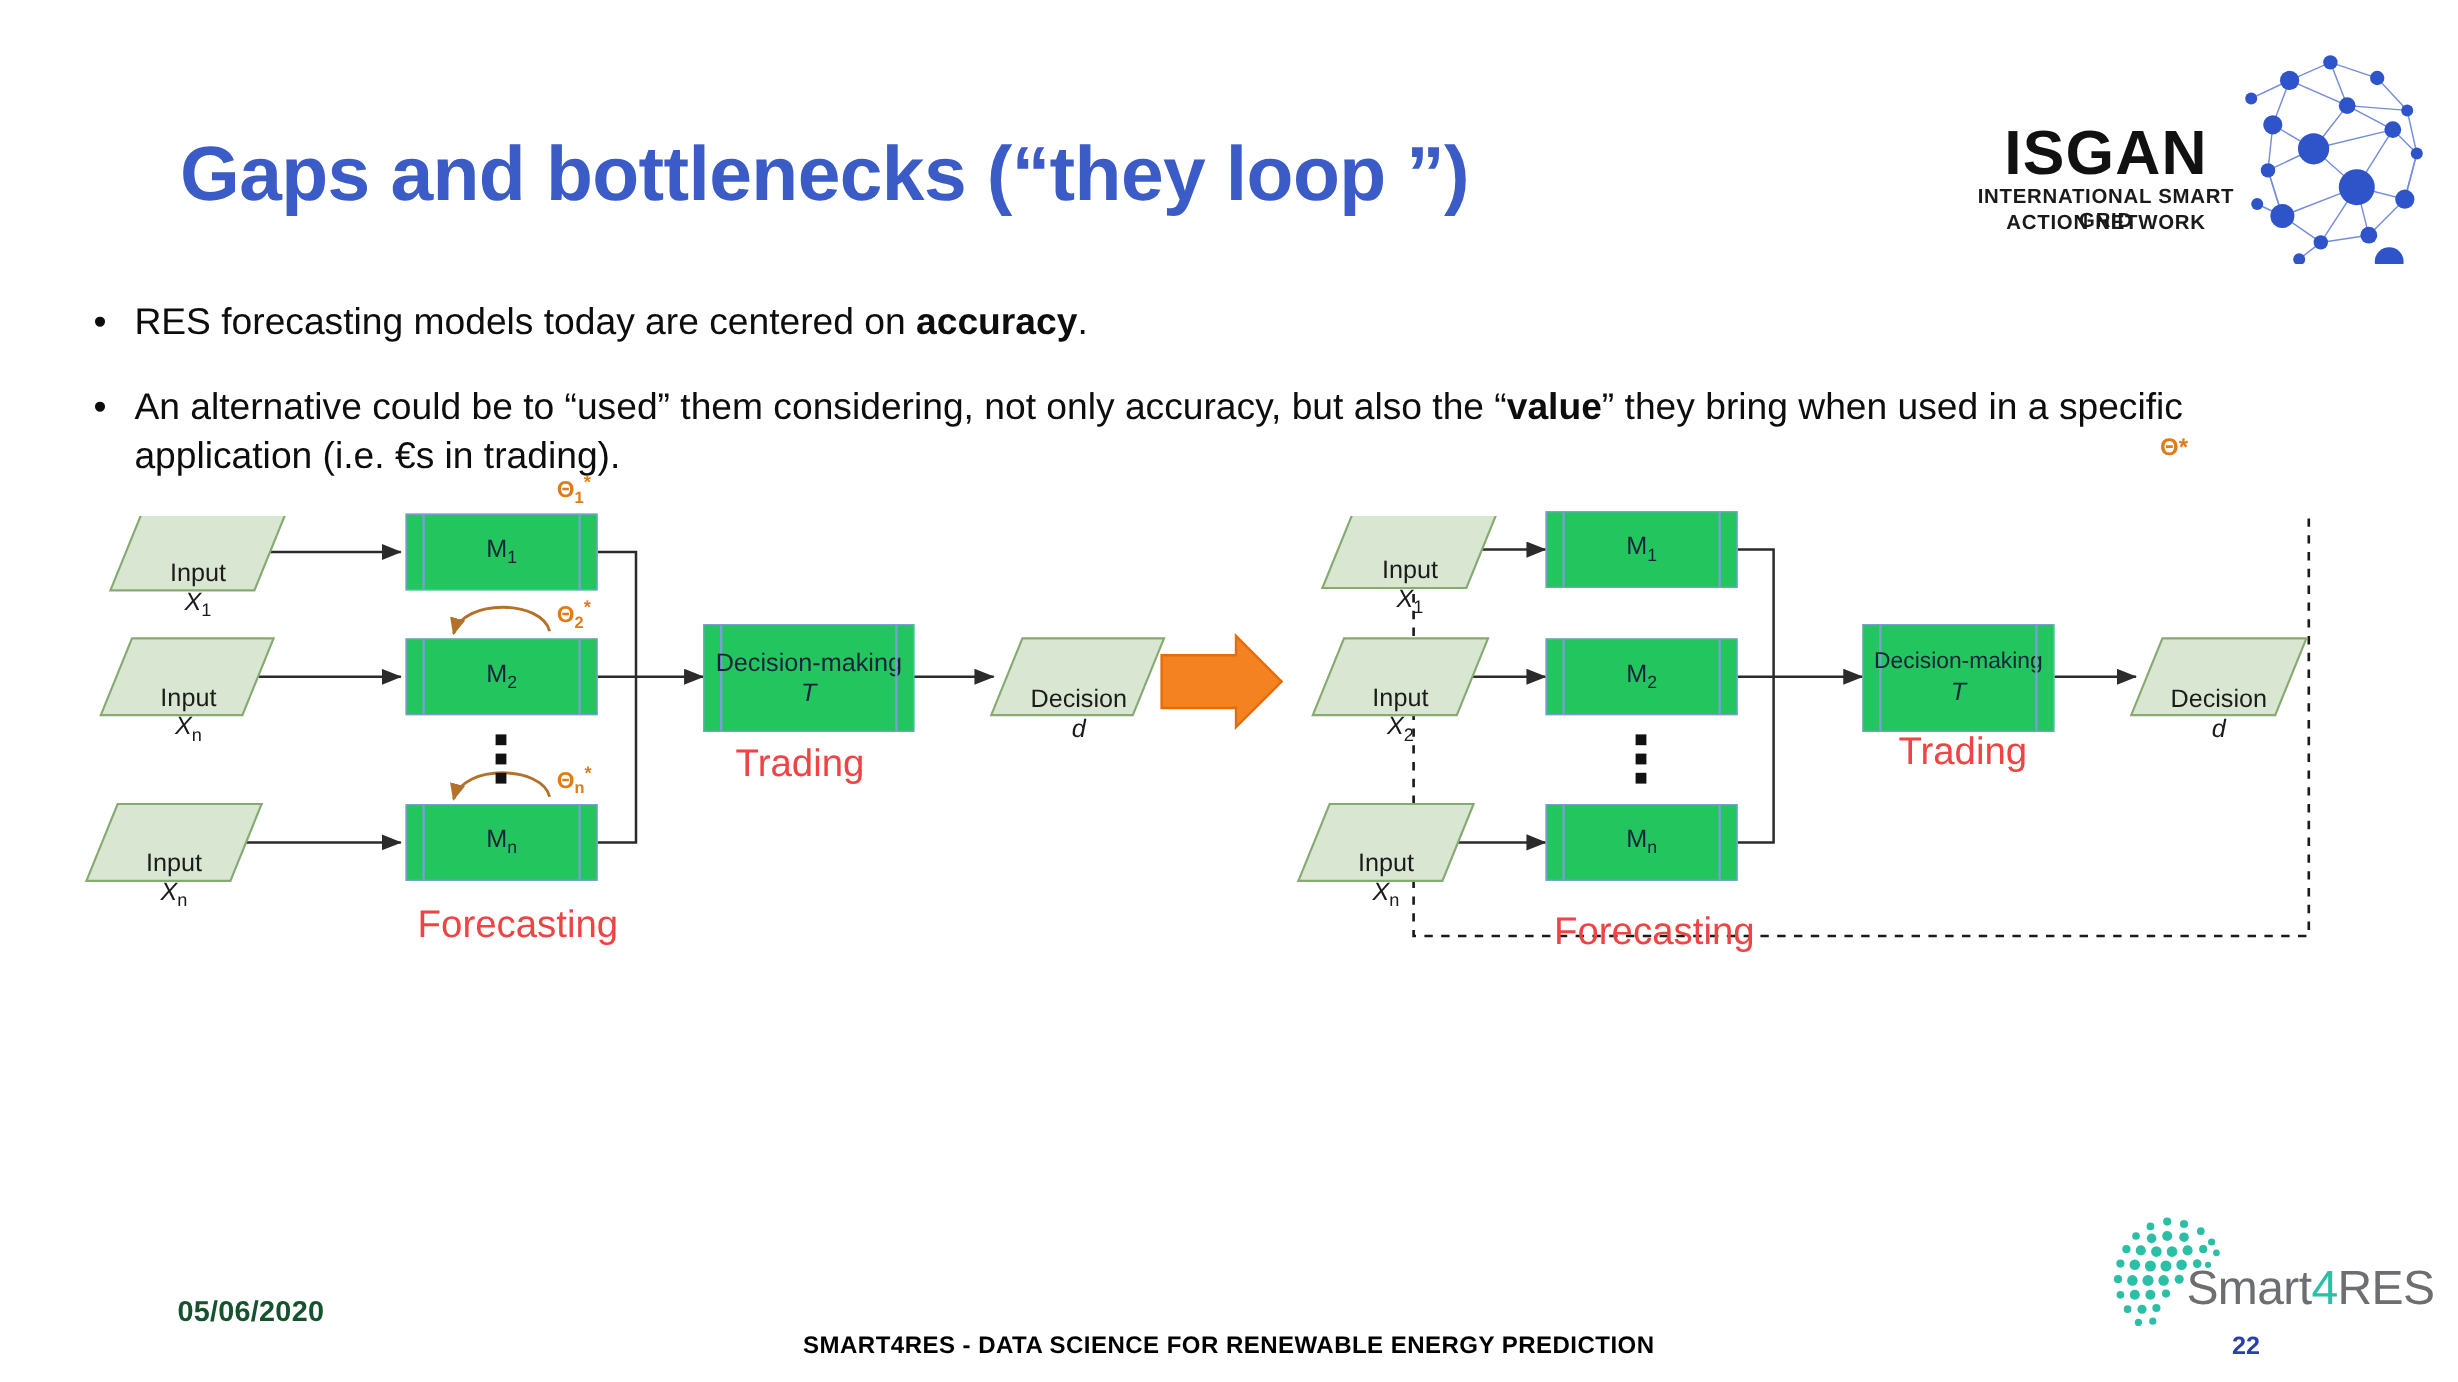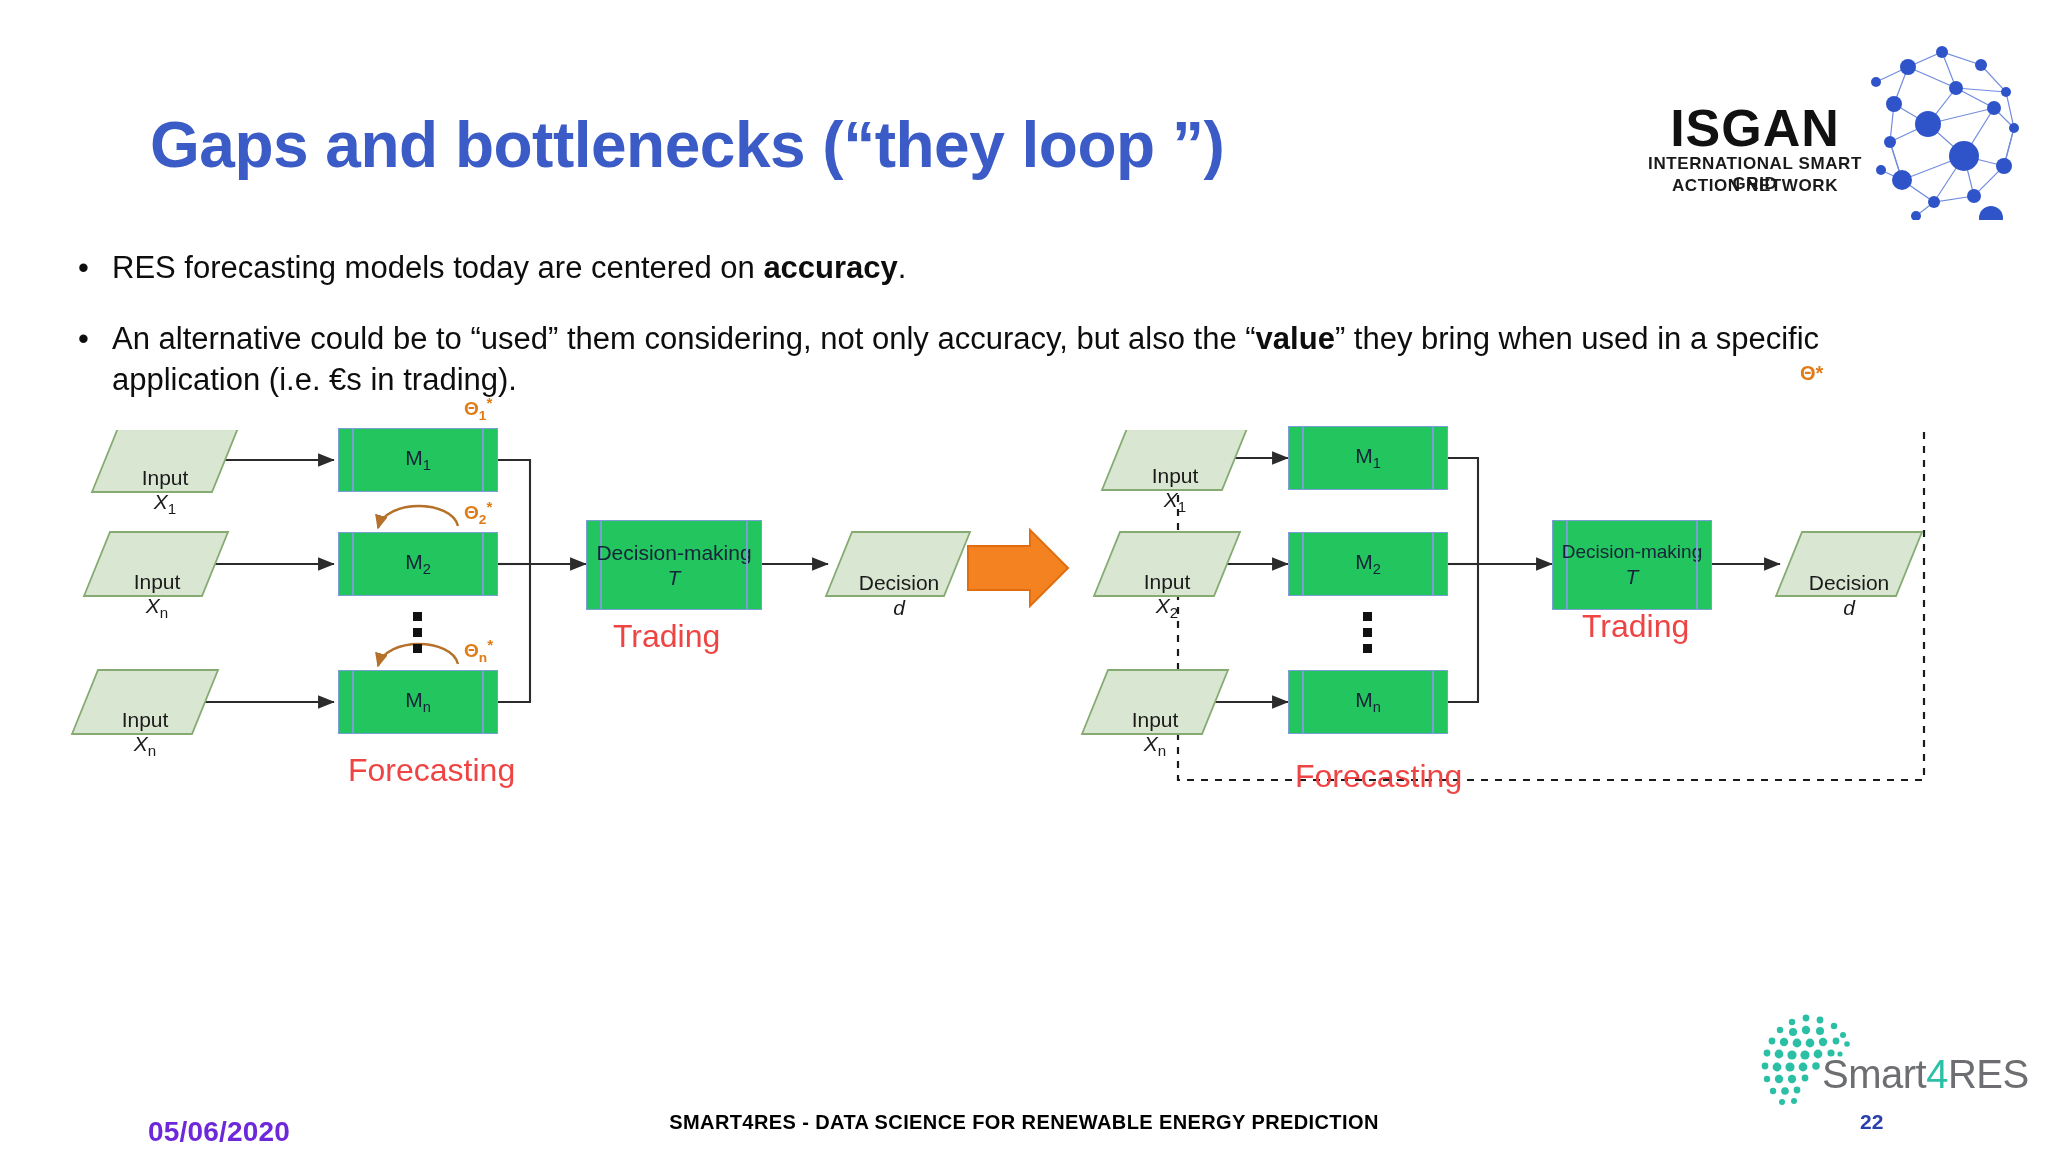--- a/index.html
+++ b/index.html
@@ -67,22 +67,22 @@
          align-items:center;}
   .vdots i{display:block;width:9px;height:9px;background:#111;}
 
   
   .s4r{position:absolute;left:1748px;top:1008px;width:270px;height:110px;}
   .s4r-text{position:absolute;left:74px;top:44px;font-size:40px;color:#6d6e71;
             letter-spacing:-0.5px;font-family:"Liberation Sans",sans-serif;}
   .s4r-text .four{color:#2bbfa6;}
 
   
-  .f-date{position:absolute;left:148px;top:1132px;transform:translateY(-50%);
-          font-size:28px;font-weight:bold;color:#6d28d9;letter-spacing:0.2px;}
+  .f-date{position:absolute;left:148px;top:1094px;transform:translateY(-50%);
+          font-size:24px;font-weight:bold;color:#14532d;letter-spacing:0.2px;}
   .f-center{position:absolute;left:0;right:0;top:1122px;transform:translateY(-50%);
           text-align:center;font-size:20px;font-weight:bold;color:#000000;
           letter-spacing:0.4px;}
   .f-page{position:absolute;left:1860px;top:1122px;transform:translateY(-50%);
           font-size:21px;font-weight:bold;color:#2a3fae;}
 </style>
 </head>
 <body>
 
 <div class="slide">

